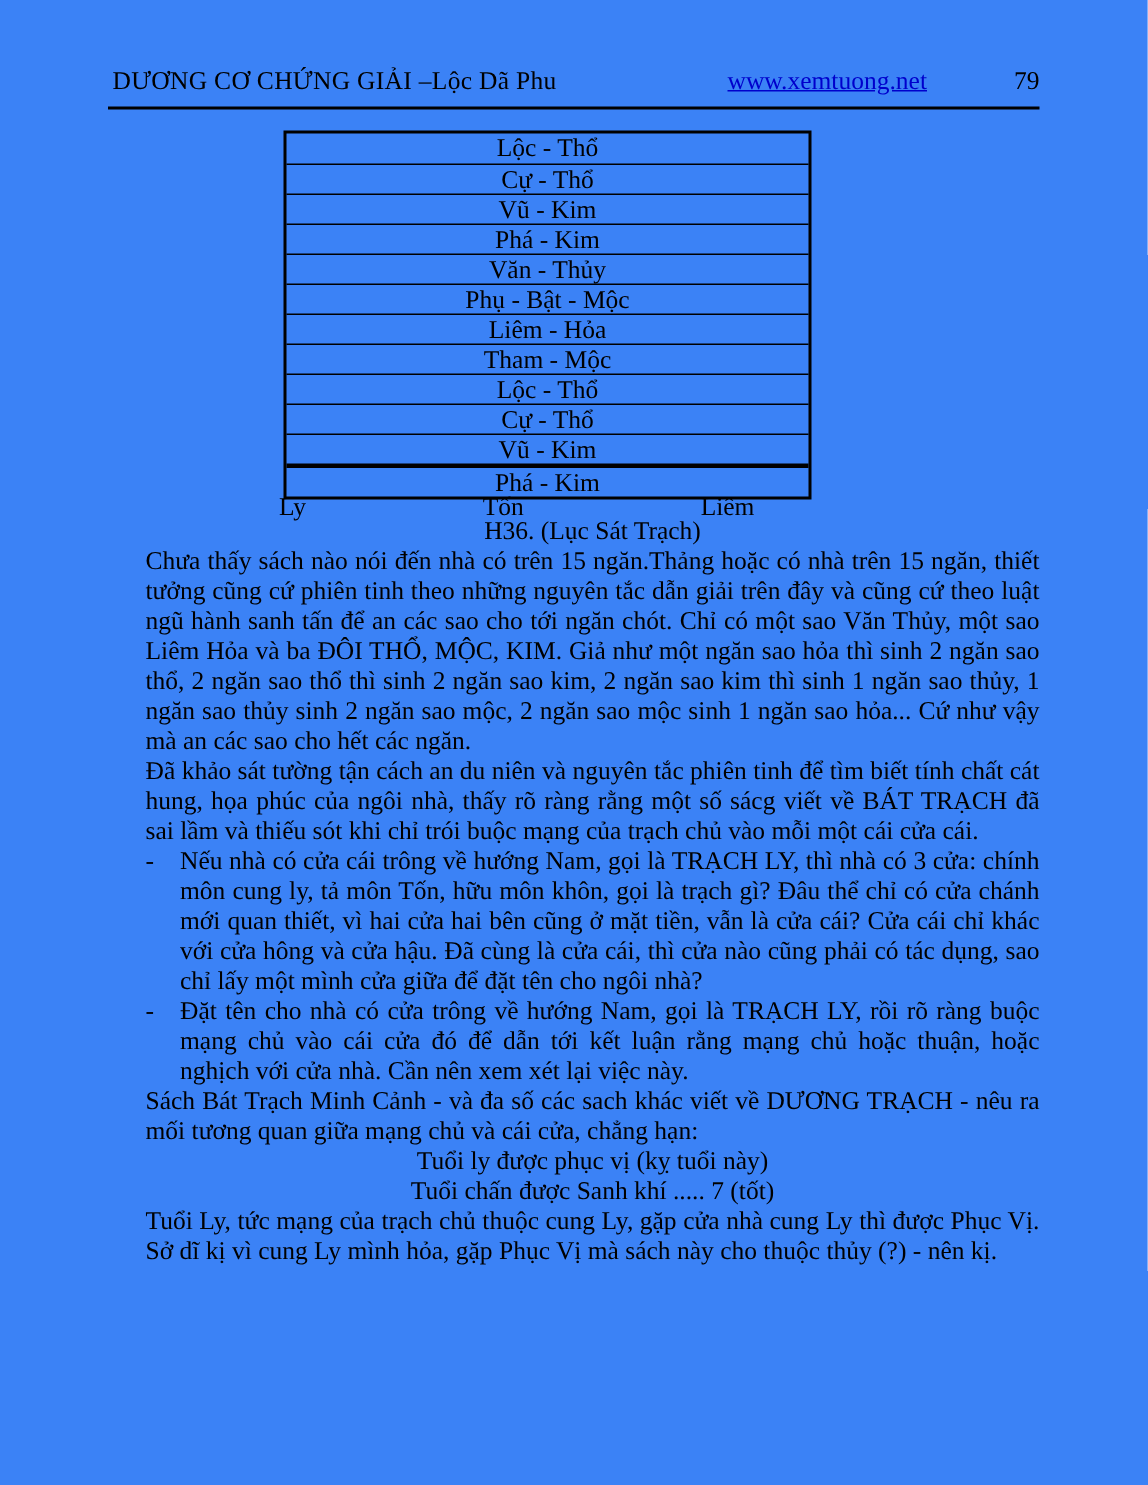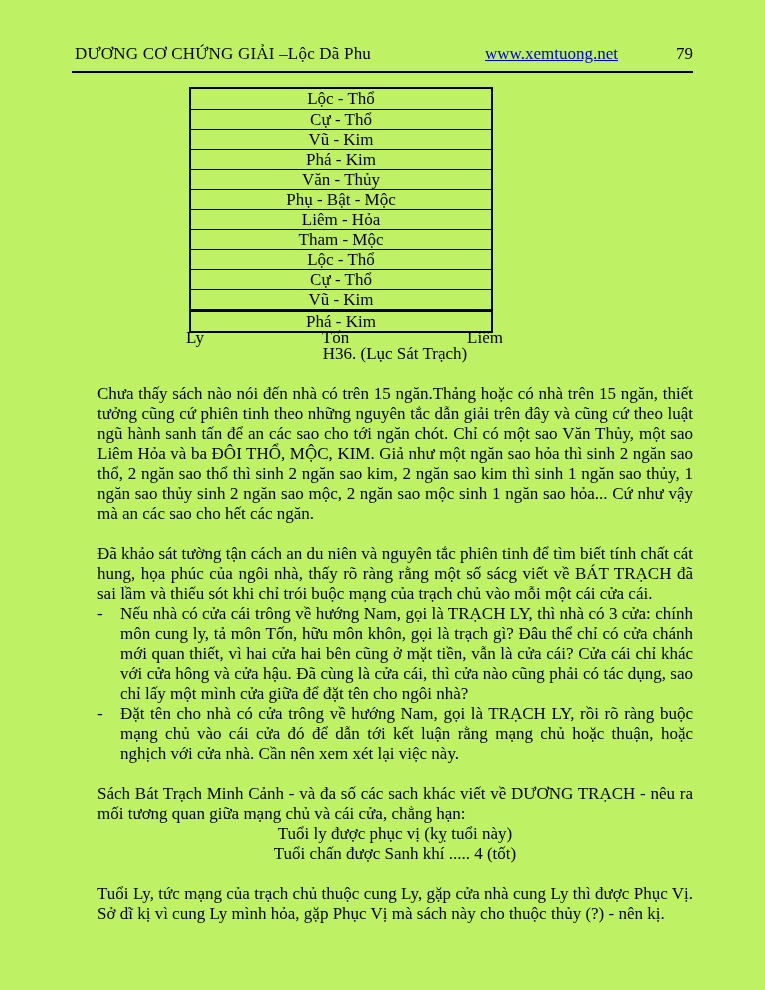--- a/index.html
+++ b/index.html
@@ -4,32 +4,32 @@
 <style>
   * { margin:0; padding:0; box-sizing:border-box; }
   html,body { background:#ffffff; }
   body {
     width:765px; height:990px;
     font-family:"Liberation Serif", serif;
     color:#000;
     position:relative;
     overflow:hidden;
   }
-  .page { position:absolute; inset:0; background:#bef264; }
+  .page { position:absolute; inset:0; background:#3b82f6; }
 
   
   .header { position:absolute; left:75px; top:44px; right:72px; height:22px; }
   .doc-title { position:absolute; left:0; top:0; font-size:17px; letter-spacing:0.2px; white-space:nowrap; }
   .site-link { position:absolute; left:410px; top:0; font-size:17px; text-decoration:underline; white-space:nowrap; }
   .page-num { position:absolute; right:0; top:0; font-size:17px; }
   .rule { position:absolute; left:72px; top:71px; width:621px; height:2px; background:#000; }
 
   
   .star-table {
-    position:absolute; left:189px; top:87px; width:304px;
+    position:absolute; left:189px; top:87px; width:352px;
     border:2px solid #000;
   }
   .star-row {
     height:20px; line-height:19px; text-align:center;
     font-size:17px; border-top:1px solid #000;
   }
   .star-row:first-child { border-top:none; }
   .star-row.thick-top { border-top:3px solid #000; height:22px; }
 
   
@@ -37,21 +37,21 @@
     position:absolute; left:186px; top:328px; width:317px;
     display:flex; justify-content:space-between;
     font-size:17px;
   }
 
   
   .body-text {
     position:absolute; left:97px; top:344px; width:596px;
     font-size:17px; line-height:20px;
   }
-  .para { text-align:justify;margin-top:20px; }
+  .para { text-align:justify; }
   .plain-line { text-align:center; }
   .bullet { display:flex; align-items:flex-start; }
   .bullet-marker { width:23px; flex:0 0 23px; }
   .bullet-text { flex:1; text-align:justify; }
 </style>
 </head>
 <body>
 
 <div class="page">
 
@@ -92,17 +92,17 @@
       <span class="bullet-marker">-</span>
       <span class="bullet-text">Nếu nhà có cửa cái trông về hướng Nam, gọi là TRẠCH LY, thì nhà có 3 cửa: chính môn cung ly, tả môn Tốn, hữu môn khôn, gọi là trạch gì? Đâu thể chỉ có cửa chánh mới quan thiết, vì hai cửa hai bên cũng ở mặt tiền, vẫn là cửa cái? Cửa cái chỉ khác với cửa hông và cửa hậu. Đã cùng là cửa cái, thì cửa nào cũng phải có tác dụng, sao chỉ lấy một mình cửa giữa để đặt tên cho ngôi nhà?</span>
     </div>
     <div class="bullet">
       <span class="bullet-marker">-</span>
       <span class="bullet-text">Đặt tên cho nhà có cửa trông về hướng Nam, gọi là TRẠCH LY, rồi rõ ràng buộc mạng chủ vào cái cửa đó để dẫn tới kết luận rằng mạng chủ hoặc thuận, hoặc nghịch với cửa nhà. Cần nên xem xét lại việc này.</span>
     </div>
 
     <div class="para">Sách Bát Trạch Minh Cảnh - và đa số các sach khác viết về DƯƠNG TRẠCH - nêu ra mối tương quan giữa mạng chủ và cái cửa, chẳng hạn:</div>
     <div class="plain-line">Tuổi ly được phục vị (kỵ tuổi này)</div>
-    <div class="plain-line">Tuổi chấn được Sanh khí ..... 4 (tốt)</div>
+    <div class="plain-line">Tuổi chấn được Sanh khí ..... 7 (tốt)</div>
     <div class="para">Tuổi Ly, tức mạng của trạch chủ thuộc cung Ly, gặp cửa nhà cung Ly thì được Phục Vị. Sở dĩ kị vì cung Ly mình hỏa, gặp Phục Vị mà sách này cho thuộc thủy (?) - nên kị.</div>
   </div>
 
 </div>
 
 </body></html>

